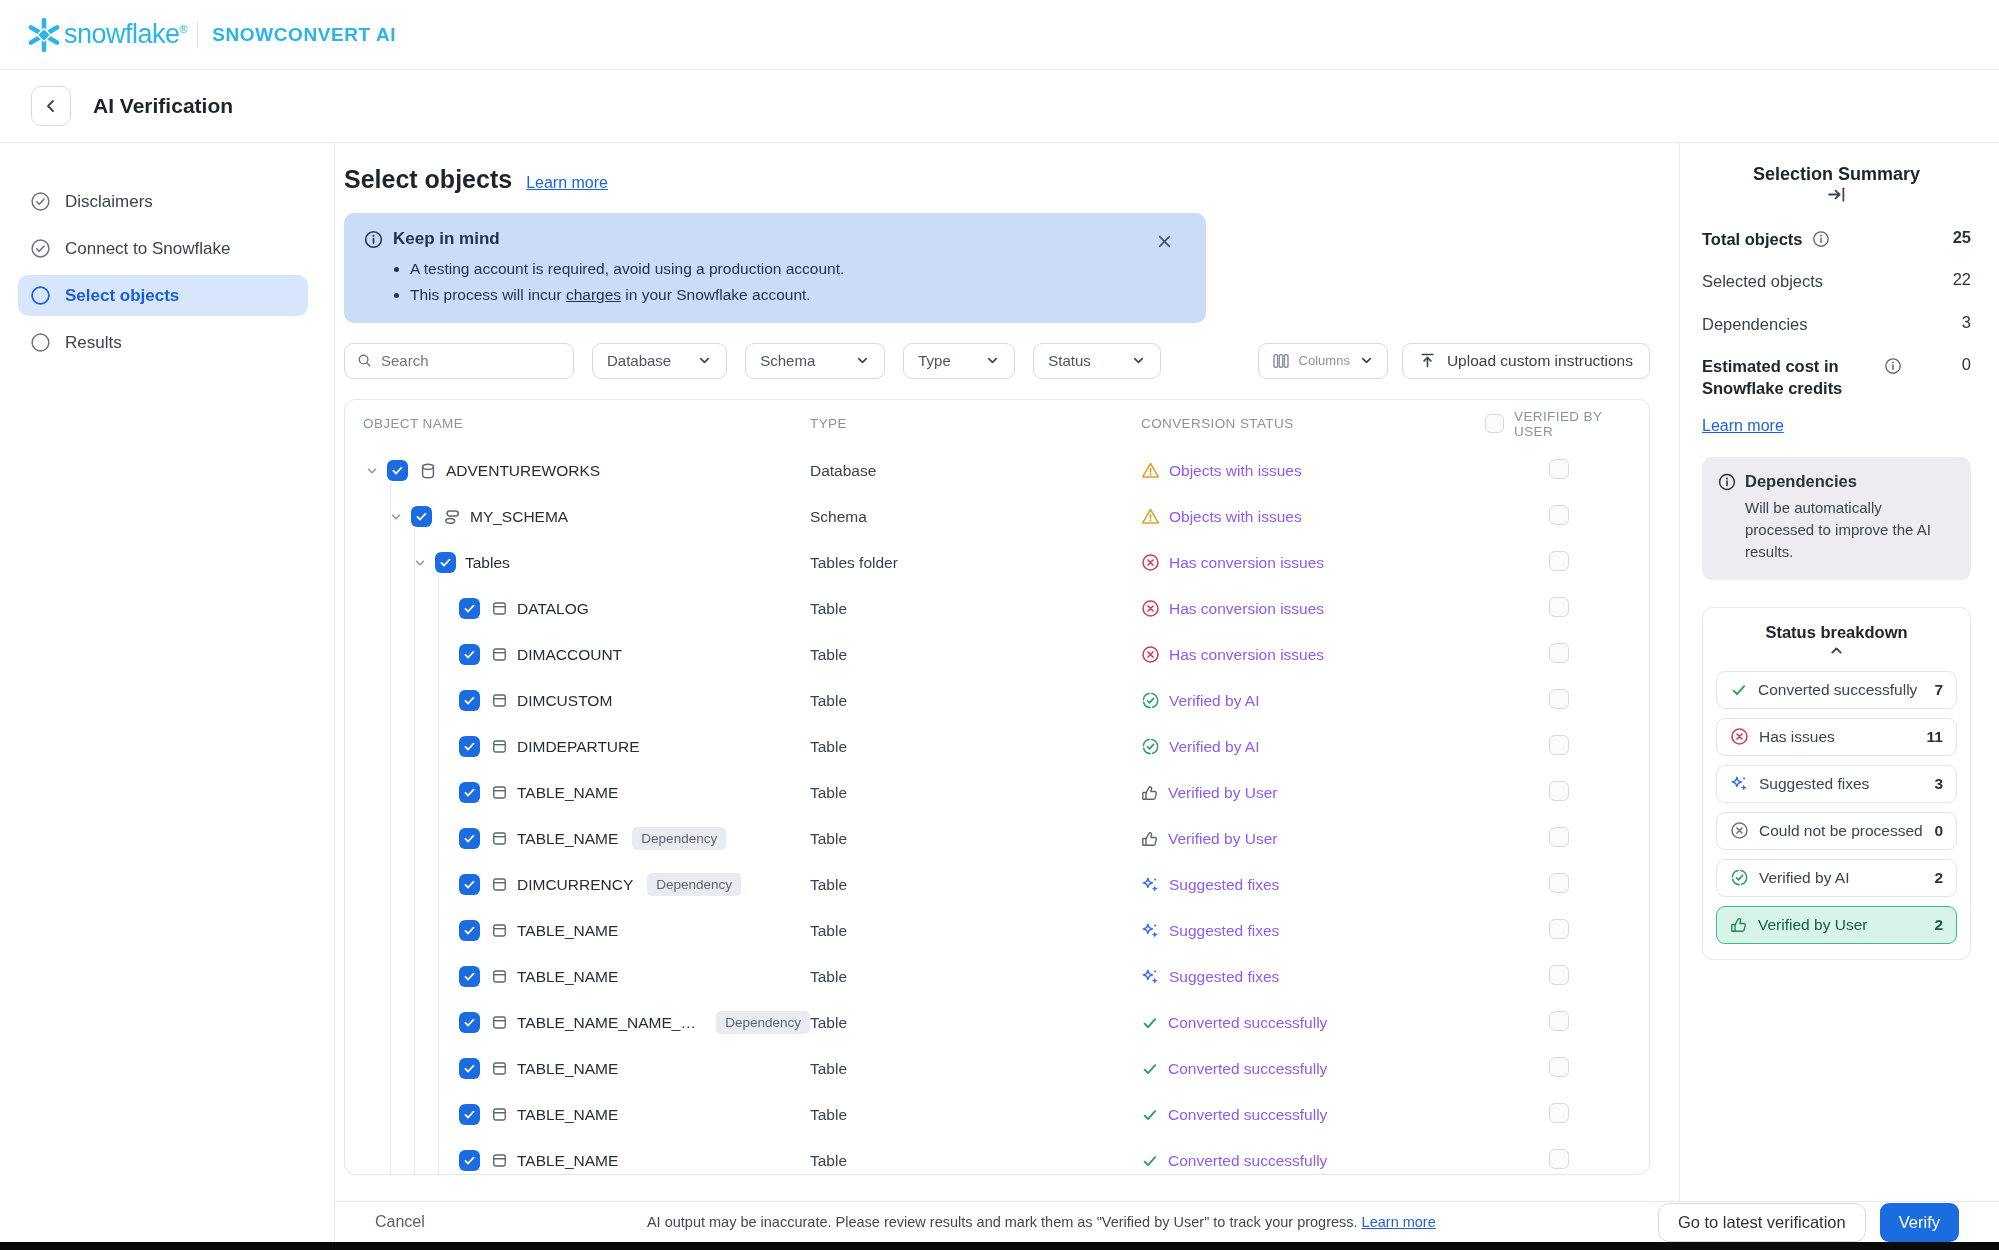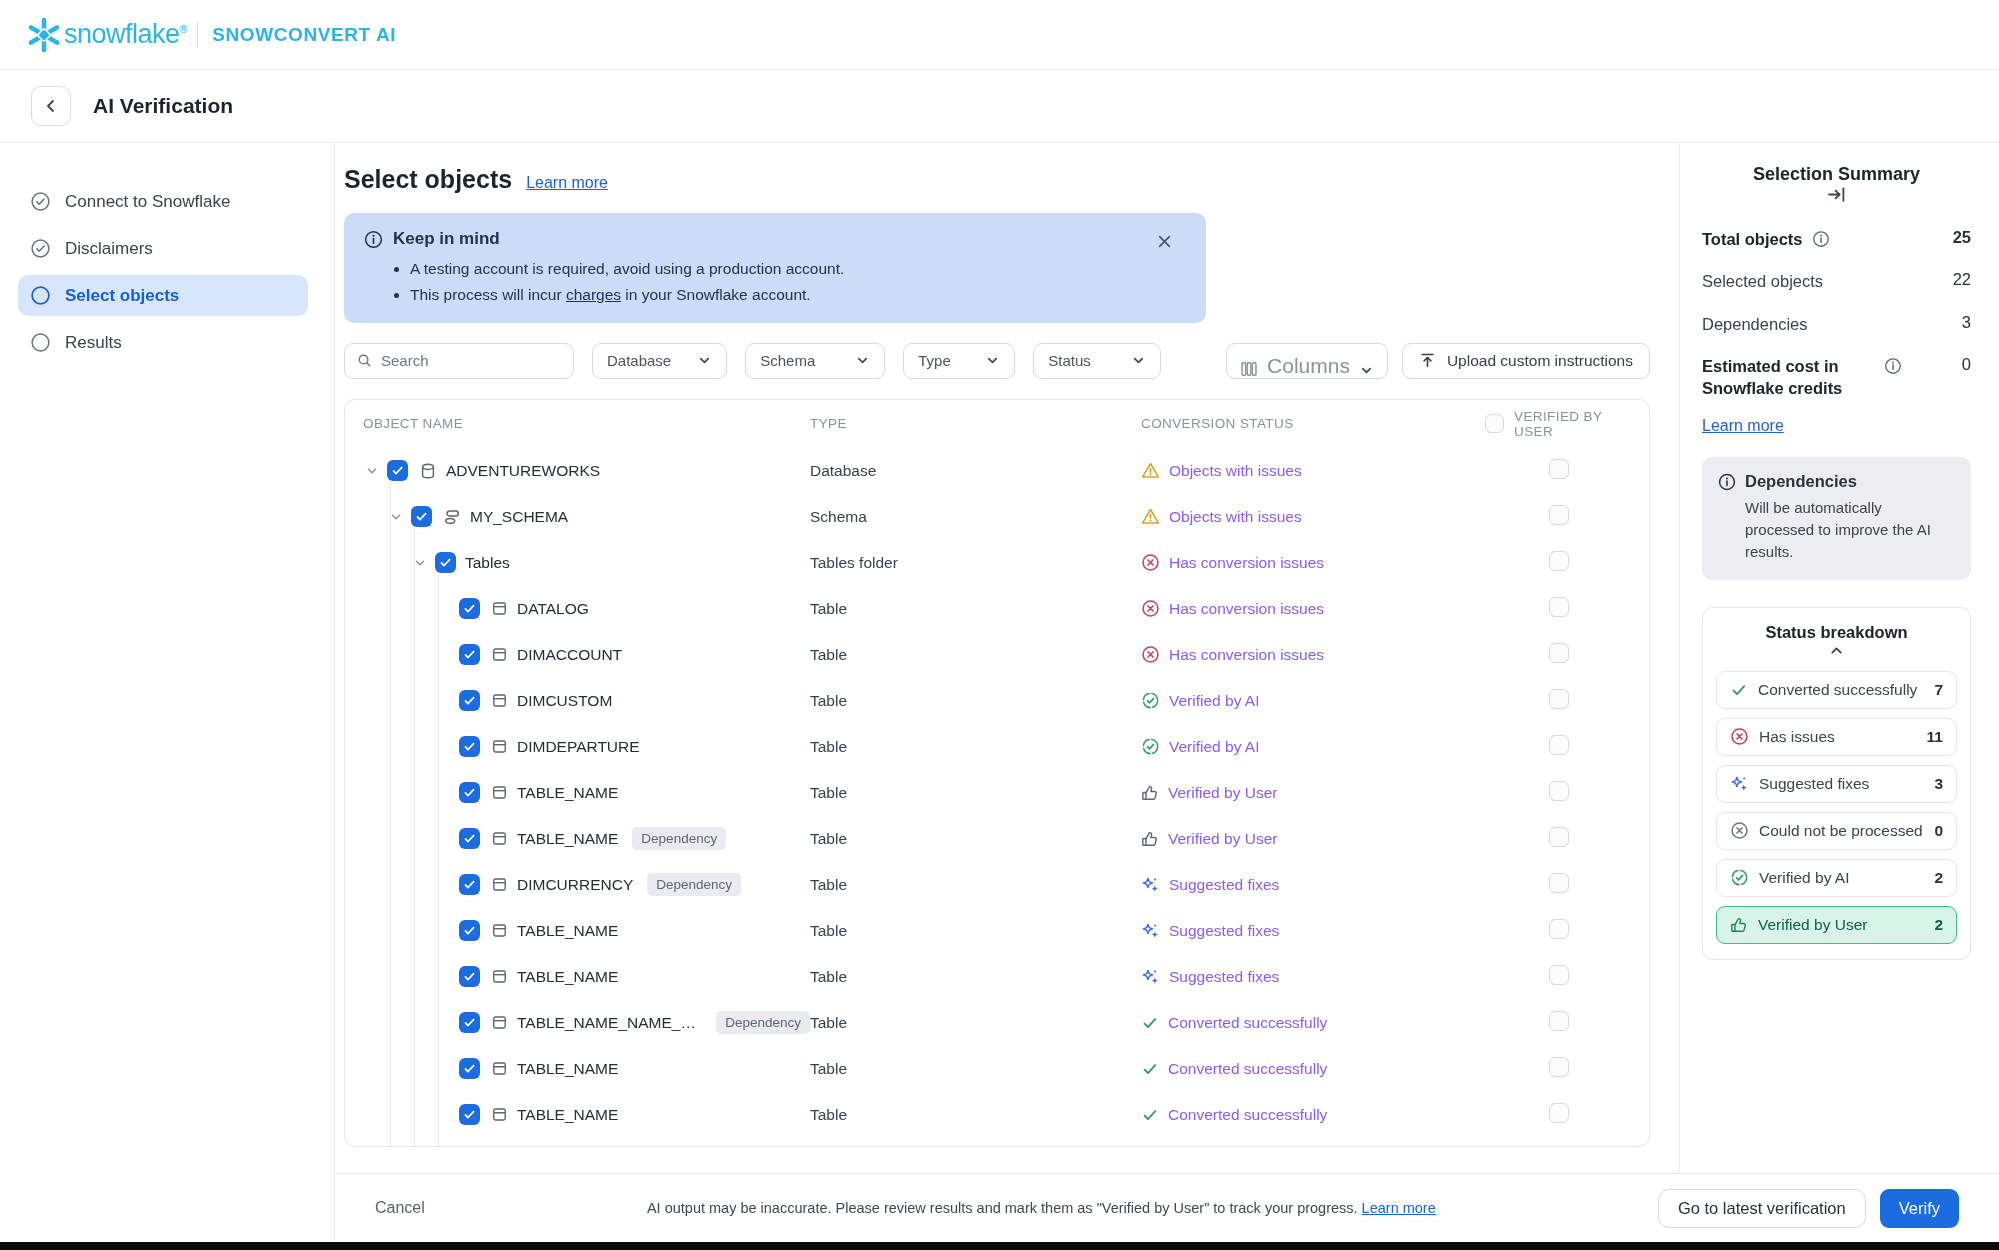--- a/index.html
+++ b/index.html
@@ -39,21 +39,21 @@
   .banner a { color:#23324e; }
   .banner-close { position:absolute; top:18px; right:32px; width:20px; height:20px; cursor:pointer; display:flex; align-items:center; justify-content:center; }
 
   
   .toolbar { display:flex; align-items:center; gap:18px; margin-bottom:20px; }
   .search-box { display:flex; align-items:center; gap:9px; width:230px; height:36px; border:1px solid #d6dae0; border-radius:9px; padding:0 12px; background:#fff; }
   .search-box input { border:none; outline:none; font-size:15px; color:#3c4450; width:100%; font-family:inherit; background:transparent; }
   .search-box input::placeholder { color:#6e7785; }
   .select-btn { display:flex; align-items:center; gap:26px; height:36px; border:1px solid #d6dae0; border-radius:9px; padding:0 14px; font-size:15px; color:#4c5563; background:#fff; cursor:pointer; }
   .toolbar-right { margin-left:auto; display:flex; gap:14px; }
-  .columns-btn { display:flex; align-items:flex-end; gap:9px; height:36px; border:1px solid #d6dae0; border-radius:9px; padding:0 13px; font-size:21px; color:#8a93a1; background:#fff; cursor:pointer; }
+  .columns-btn { display:flex; align-items:center; gap:9px; height:36px; border:1px solid #d6dae0; border-radius:9px; padding:0 13px; font-size:13px; color:#8a93a1; background:#fff; cursor:pointer; }
   .upload-btn { display:flex; align-items:center; gap:11px; height:36px; border:1px solid #d6dae0; border-radius:9px; padding:0 16px; font-size:15.5px; color:#39414e; background:#fff; cursor:pointer; }
 
   
   .table-card { border:1px solid #e3e6ea; border-radius:11px; flex:1; overflow:hidden; position:relative; background:#fff; }
   .thead { display:grid; grid-template-columns:447px 331px 344px 1fr; padding:0 18px; height:48px; align-items:center; }
   .th { font-size:13.5px; letter-spacing:0.4px; color:#8a93a1; font-weight:400; }
   .th.verified { display:flex; align-items:center; gap:10px; }
   .rows { position:relative; }
   .trow { display:grid; grid-template-columns:447px 331px 344px 1fr; padding:0 18px; height:46px; align-items:center; }
   .name-cell { display:flex; align-items:center; min-width:0; }
@@ -85,21 +85,21 @@
   .dep-note-body { margin:6px 0 0 27px; font-size:15px; line-height:1.45; color:#3c4450; }
   .breakdown { border:1px solid #e3e6ea; border-radius:11px; margin-top:27px; padding:13px 13px 6px; background:#fff; }
   .breakdown-head { display:flex; align-items:center; justify-content:flex-end; padding:2px 3px 12px; cursor:pointer;flex-direction:column; }
   .breakdown-title { font-size:16.5px; font-weight:700; color:#20262e; }
   .pill { display:flex; align-items:center; gap:10px; height:38px; border:1px solid #e2e5ea; border-radius:9px; padding:0 13px; margin-bottom:9px; font-size:15.5px; color:#3c4450; background:#fff; cursor:pointer; }
   .pill .count { margin-left:auto; font-weight:700; color:#2b323c; }
   .pill.selected { background:#d8f3e7; border:1.5px solid #3fbd85; color:#14613f; }
   .pill.selected .count { color:#14613f; }
 
   
-  .footer { height:69px; border-top:1px solid #e3e6ea; display:flex; align-items:center; padding:0 40px; background:#fff; }
+  .footer { height:41px; border-top:1px solid #e3e6ea; display:flex; align-items:center; padding:0 40px; background:#fff; }
   .cancel-btn { font-size:16px; color:#5a6270; background:none; border:none; cursor:pointer; font-family:inherit; }
   .footer-note { flex:1; text-align:center; font-size:14.5px; color:#3f4956; }
   .footer-note a { font-size:14.5px; }
   .footer-actions { display:flex; align-items:center; gap:14px; }
   .secondary-btn { height:39px; padding:0 19px; border:1px solid #d6dae0; border-radius:11px; background:#fff; font-size:16.5px; color:#2b323c; cursor:pointer; font-family:inherit; }
   .primary-btn { height:39px; padding:0 19px; border:none; border-radius:9px; background:#1a6ce0; color:#fff; font-size:16.5px; cursor:pointer; font-family:inherit; }
   .blackbar { height:8px; background:#0a0a0a; }
 </style>
 </head>
 <body>
@@ -134,30 +134,30 @@
   <div class="body">
 
     <div class="steps" id="steps-list">
         <div class="step">
           <span style="display:flex;">
             <svg width="21" height="21" viewBox="0 0 20 20">
               <circle cx="10" cy="10" r="8" fill="none" stroke="#6b7280" stroke-width="1.4"></circle>
               <path d="M6.5 10.3l2.3 2.3 4.6-5" fill="none" stroke="#6b7280" stroke-width="1.5" stroke-linecap="round" stroke-linejoin="round"></path>
             </svg>
           </span>
-          <span>Connect to Snowflake</span>
+          <span>Disclaimers</span>
         </div>
         <div class="step">
           <span style="display:flex;">
             <svg width="21" height="21" viewBox="0 0 20 20">
               <circle cx="10" cy="10" r="8" fill="none" stroke="#6b7280" stroke-width="1.4"></circle>
               <path d="M6.5 10.3l2.3 2.3 4.6-5" fill="none" stroke="#6b7280" stroke-width="1.5" stroke-linecap="round" stroke-linejoin="round"></path>
             </svg>
           </span>
-          <span>Disclaimers</span>
+          <span>Connect to Snowflake</span>
         </div>
         <div class="step active">
           <span style="display:flex;">
             <svg width="21" height="21" viewBox="0 0 20 20">
               <circle cx="10" cy="10" r="8" fill="none" stroke="#1a5fd8" stroke-width="1.6"></circle>
             </svg>
           </span>
           <span>Select objects</span>
         </div>
         <div class="step">

